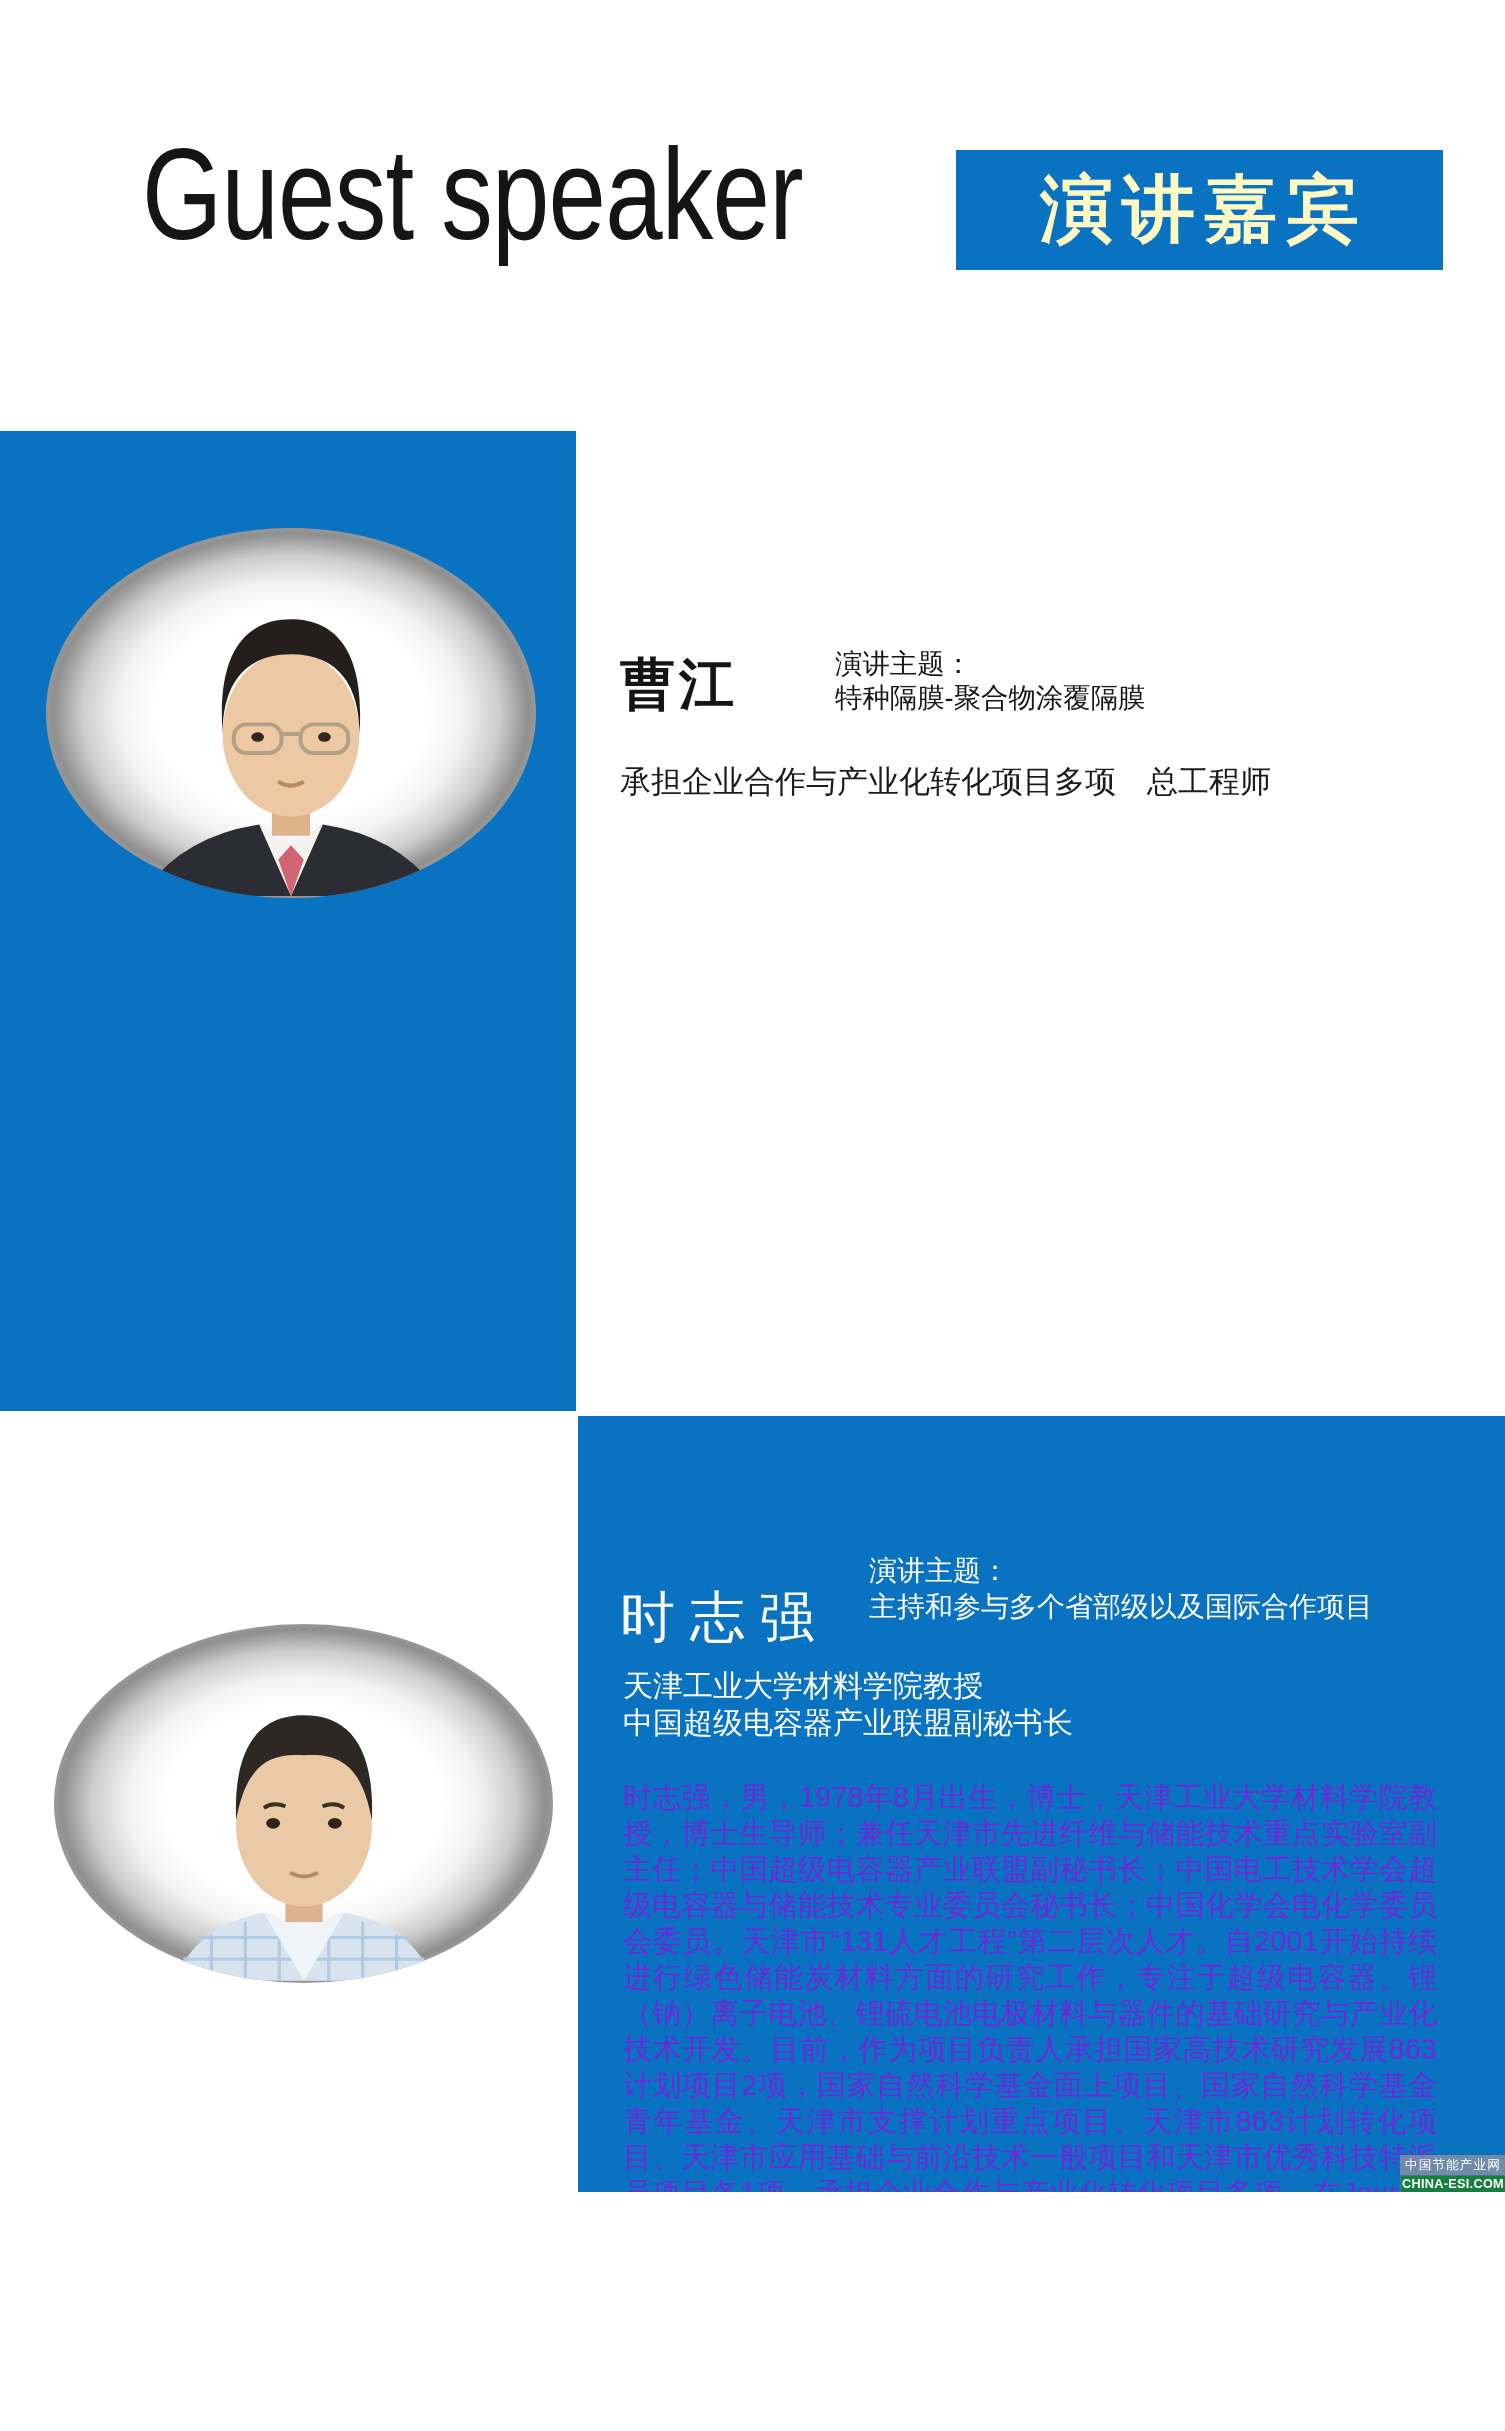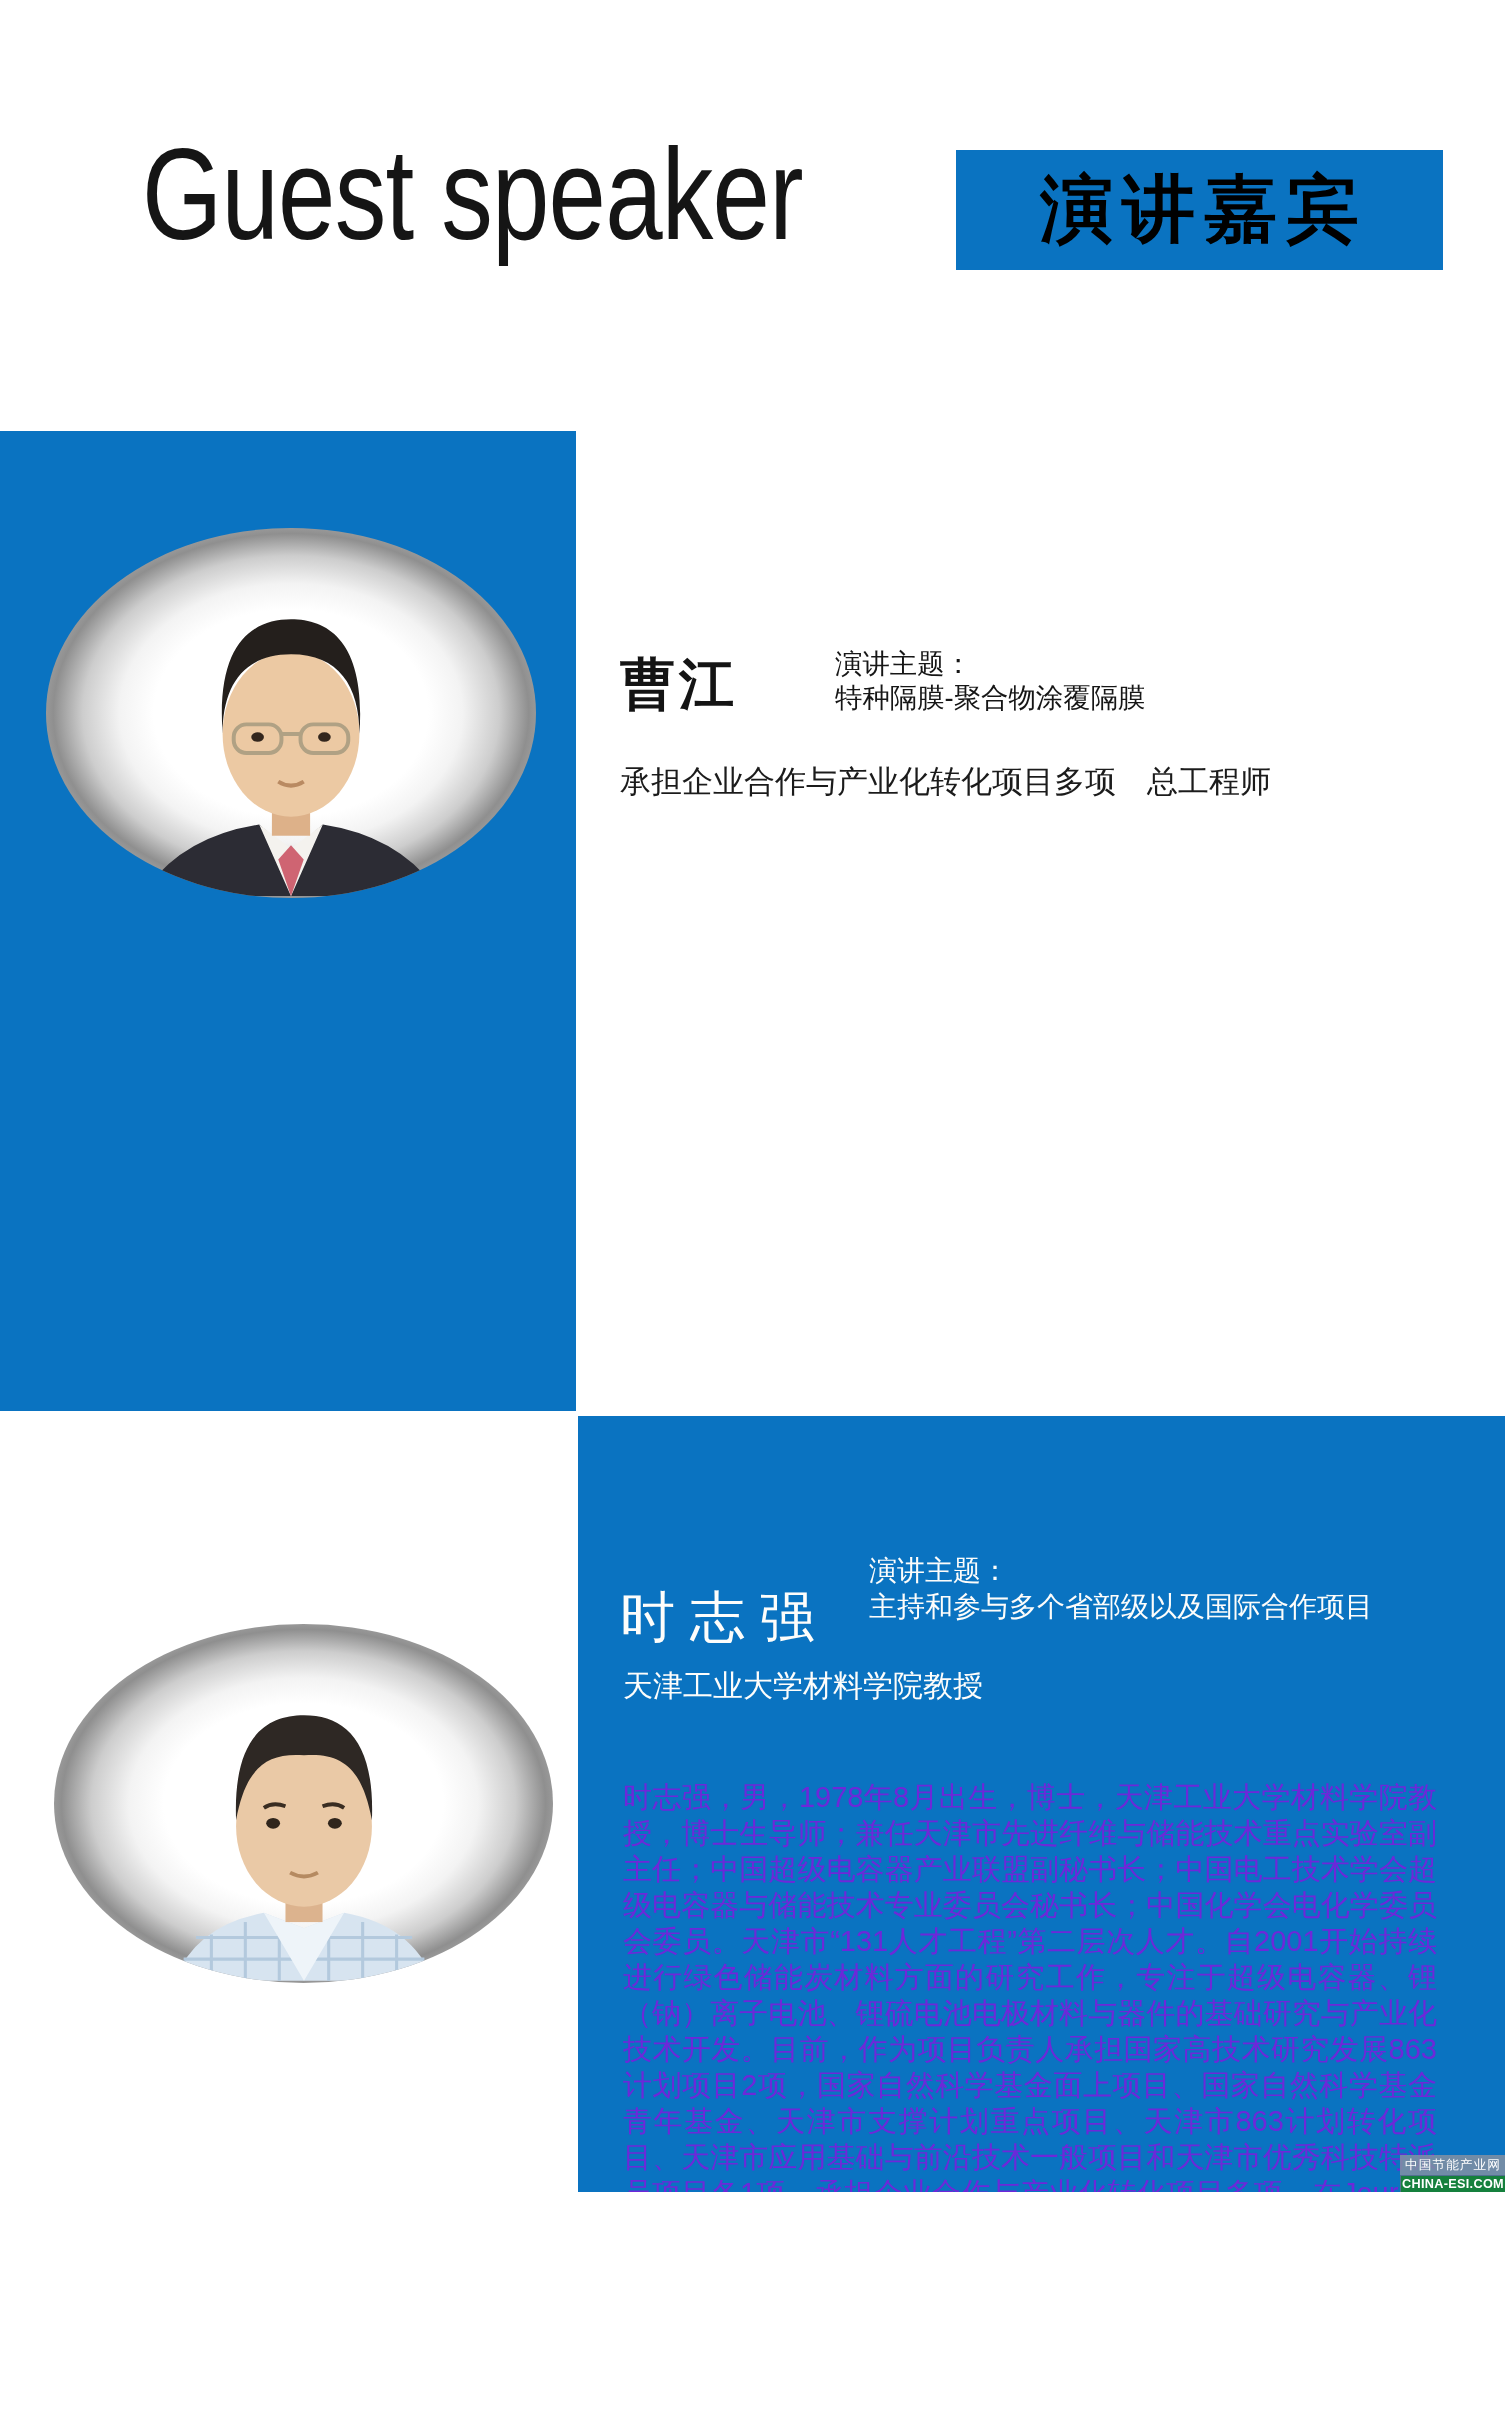--- a/index.html
+++ b/index.html
@@ -14,21 +14,21 @@
     position:absolute; left:142px; top:130px;
     font-size:129px; line-height:129px; font-weight:400; color:#151515;
     white-space:nowrap; transform:scaleX(0.80); transform-origin:0 0;
     letter-spacing:-1px;
   }
   .title-badge {
     position:absolute; left:956px; top:150px; width:487px; height:120px;
     background:#0a73c1; display:flex; align-items:center; justify-content:center;
   }
   .title-badge .zh {
-    color:#000000; font-size:73px; font-weight:700;
+    color:#fef9c3; font-size:73px; font-weight:700;
     letter-spacing:8.8px; margin-left:8.8px; white-space:nowrap;
   }
 
   
   .panel { position:absolute; background:#0a73c1; }
   .panel-1 { left:0; top:431px; width:576px; height:980px; }
   .panel-2 { left:578px; top:1416px; width:927px; height:1015px; }
 
   
   .photo {
@@ -133,20 +133,21 @@
 
   <div class="s2-name">时志强</div>
 
   <div class="s2-topic">
     <div>演讲主题：</div>
     <div>主持和参与多个省部级以及国际合作项目</div>
   </div>
 
   <div class="s2-aff">
     <div>天津工业大学材料学院教授</div>
+    <div>中国超级电容器产业联盟副秘书长</div>
   </div>
 
   <div class="s2-bio">时志强，男，1978年8月出生，博士，天津工业大学材料学院教授，博士生导师；兼任天津市先进纤维与储能技术重点实验室副主任；中国超级电容器产业联盟副秘书长；中国电工技术学会超级电容器与储能技术专业委员会秘书长；中国化学会电化学委员会委员。天津市“131人才工程”第二层次人才。自2001开始持续进行绿色储能炭材料方面的研究工作，专注于超级电容器、锂（钠）离子电池、锂硫电池电极材料与器件的基础研究与产业化技术开发。目前，作为项目负责人承担国家高技术研究发展863计划项目2项，国家自然科学基金面上项目、国家自然科学基金青年基金、天津市支撑计划重点项目、天津市863计划转化项目、天津市应用基础与前沿技术一般项目和天津市优秀科技特派员项目各1项。承担企业合作与产业化转化项目多项。在Journal of Power Sources、Electrochimica Acta、Journal of Electroanalytical Chemistry、Solid State Ionics等国际主流能源期刊发表高水平论文40余篇；他引500余次。</div>
 
   <div class="watermark">
     <div class="wm-top">中国节能产业网</div>
     <div class="wm-bottom">CHINA-ESI.COM</div>
   </div>
 
 </div>

